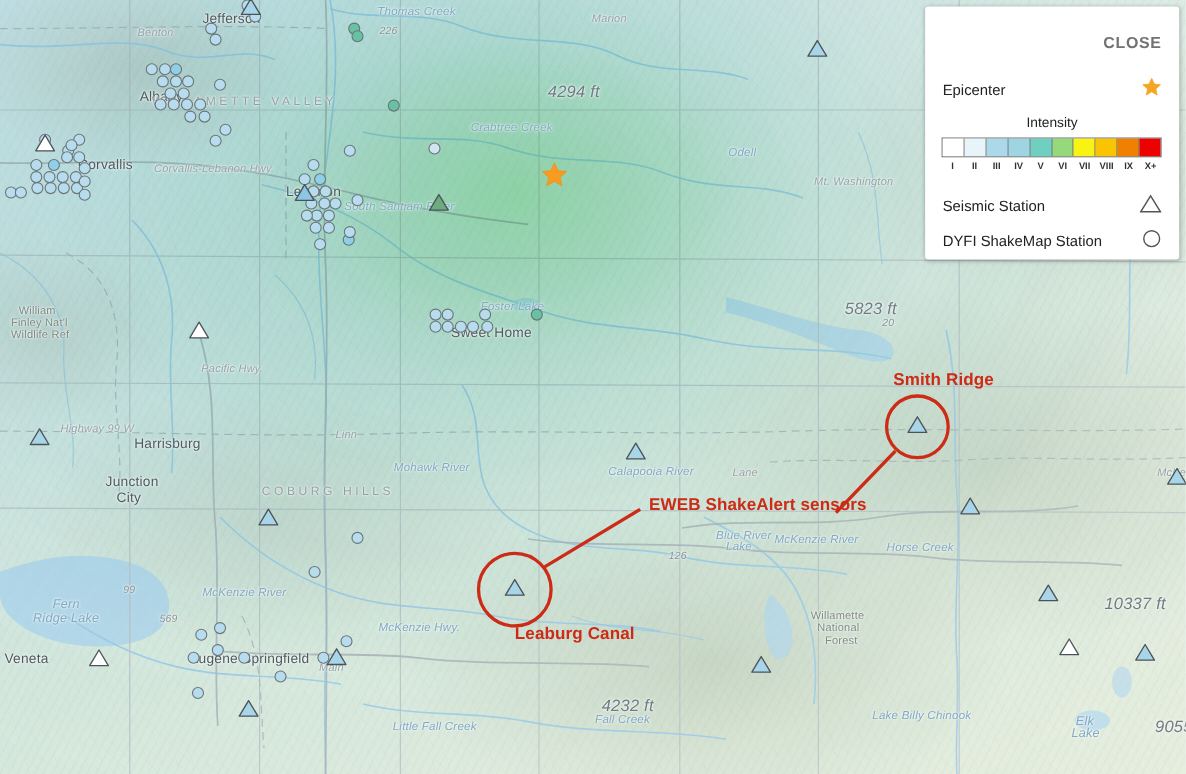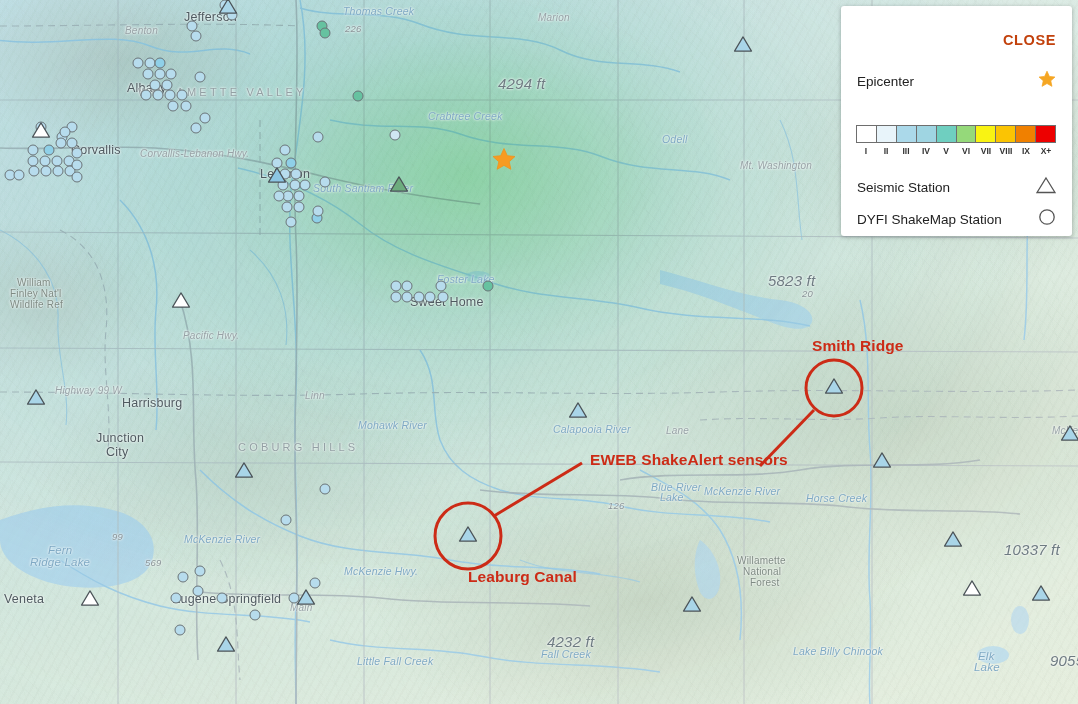--- a/index.html
+++ b/index.html
@@ -89,21 +89,21 @@
 
   
   .legend{
     position:absolute;left:841px;top:6px;width:231px;height:230px;
     background:#fff;border-radius:3px;
     box-shadow:0 1px 4px rgba(0,0,0,.28);
     box-sizing:border-box;padding:0 16px;
   }
   .legend-close{
     position:absolute;right:16px;top:26px;
-    font-size:14.5px;font-weight:bold;color:#c2410c;letter-spacing:.6px;
+    font-size:14.5px;font-weight:bold;color:#737373;letter-spacing:.6px;
     cursor:pointer;user-select:none;
   }
   .legend-row{
     position:absolute;left:16px;right:16px;
     display:flex;align-items:center;justify-content:space-between;
   }
   .legend-row .lr-label{font-size:13.5px;color:#222;}
   .legend-epicenter{top:64px;}
   .legend-seis{top:170px;}
   .legend-dyfi{top:202px;}
@@ -479,20 +479,21 @@
 
     <div class="legend-row legend-epicenter">
       <span class="lr-label">Epicenter</span>
       <span>
         <svg width="18" height="18" viewBox="0 0 24 24">
           <polygon points="12,1.6 15.2,8.6 22.6,9.4 17,14.4 18.6,21.8 12,18 5.4,21.8 7,14.4 1.4,9.4 8.8,8.6" fill="#f5a623" stroke="#f5a623" stroke-width="1" stroke-linejoin="round"></polygon>
         </svg>
       </span>
     </div>
 
+    <div class="intensity-title">Intensity</div>
 
     <div class="ramp" id="ramp">
         <span style="background: rgb(255, 255, 255);"></span>
         <span style="background: rgb(232, 244, 250);"></span>
         <span style="background: rgb(171, 217, 234);"></span>
         <span style="background: rgb(159, 213, 226);"></span>
         <span style="background: rgb(111, 207, 192);"></span>
         <span style="background: rgb(149, 217, 122);"></span>
         <span style="background: rgb(249, 243, 19);"></span>
         <span style="background: rgb(251, 196, 3);"></span>

